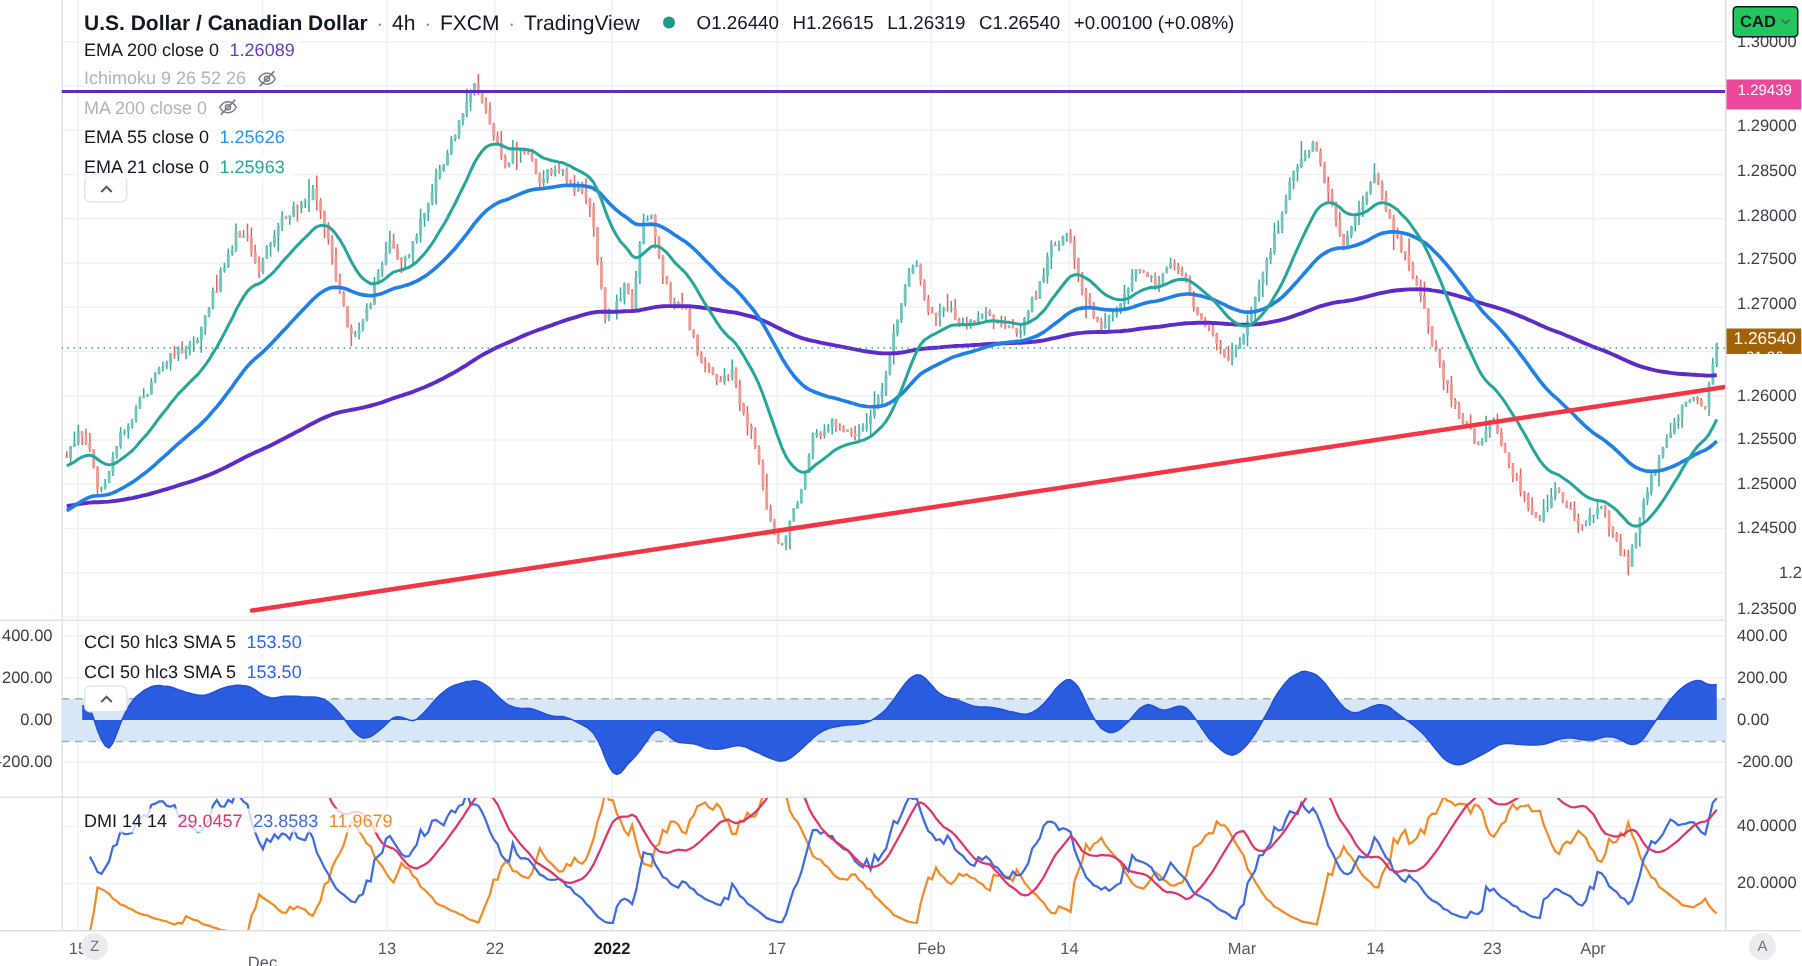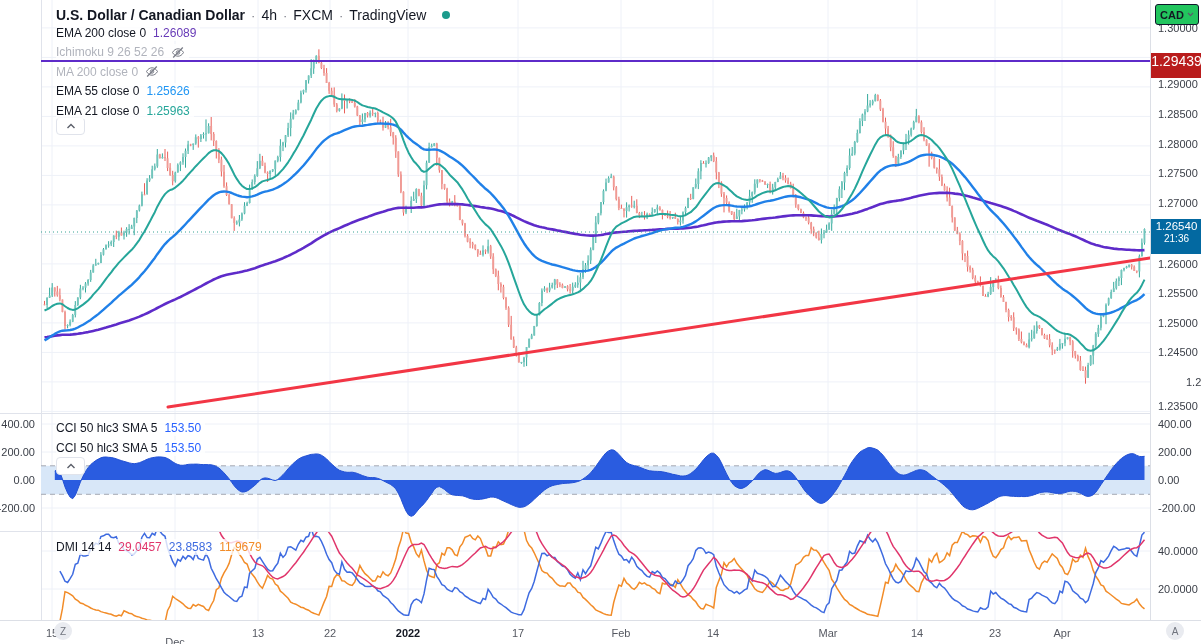--- a/index.html
+++ b/index.html
@@ -115,20 +115,27 @@
 
   <div class="header">
     <span class="sym">U.S. Dollar / Canadian Dollar</span>
     <span class="sep">·</span>
     <span>4h</span>
     <span class="sep">·</span>
     <span>FXCM</span>
     <span class="sep">·</span>
     <span>TradingView</span>
     <span class="status-dot"></span>
+    <span class="ohlc">
+      <span>O1.26440</span>
+      <span>H1.26615</span>
+      <span>L1.26319</span>
+      <span>C1.26540</span>
+      <span>+0.00100 (+0.08%)</span>
+    </span>
   </div>
 
   <div id="main-legend"></div>
   <div class="chev-btn" id="main-chev" style="left:56px;top:117px;">
       <svg width="10" height="7" viewBox="0 0 10 7">
         <polyline points="1.5,5 5,1.5 8.5,5" fill="none" stroke="#5a5e69" stroke-width="1.4"></polyline>
       </svg>
     </div>
 
   <div id="cci-legend">
@@ -164,24 +171,24 @@
   <div class="separator" style="top:413px;"></div>
   <div class="separator" style="top:531px;"></div>
 
   <div class="price-axis" id="price-axis">
     <div class="cad-btn">
       <span>CAD</span>
       <svg width="7" height="5" viewBox="0 0 7 5">
         <polyline points="1,1 3.5,3.6 6,1" fill="none" stroke="#5a5e69" stroke-width="1.2"></polyline>
       </svg>
     </div>
-    <div class="badge" id="level-badge" style="top: 53px; height: 25px; line-height: 16px; font-size: 14px; background: #b91c1c;">
+    <div class="badge" id="level-badge" style="top: 53px; height: 20px; line-height: 16px; font-size: 10px; background: #ec4899;">
       <span>1.29439</span>
     </div>
-    <div class="badge" id="price-badge" style="top: 219px; height: 35px; background: #0369a1;">
+    <div class="badge" id="price-badge" style="top: 219px; height: 17px; background: #a16207;">
       <div style="font-size:11.5px;line-height:14px;">1.26540</div>
       <div style="font-size:10px;line-height:11px;">21:36</div>
     </div>
   <div class="pa-label" style="top: 28px;">1.30000</div>
       <div class="pa-label" style="top: 84px;">1.29000</div>
       <div class="pa-label" style="top: 114px;">1.28500</div>
       <div class="pa-label" style="top: 144px;">1.28000</div>
       <div class="pa-label" style="top: 173px;">1.27500</div>
       <div class="pa-label" style="top: 203px;">1.27000</div>
       <div class="pa-label" style="top: 264px;">1.26000</div>

